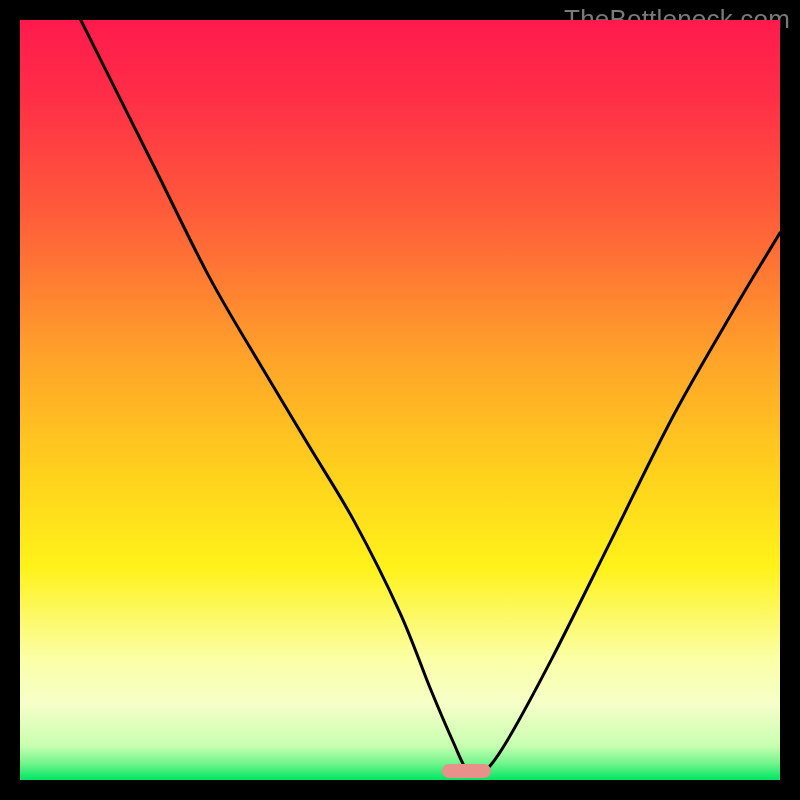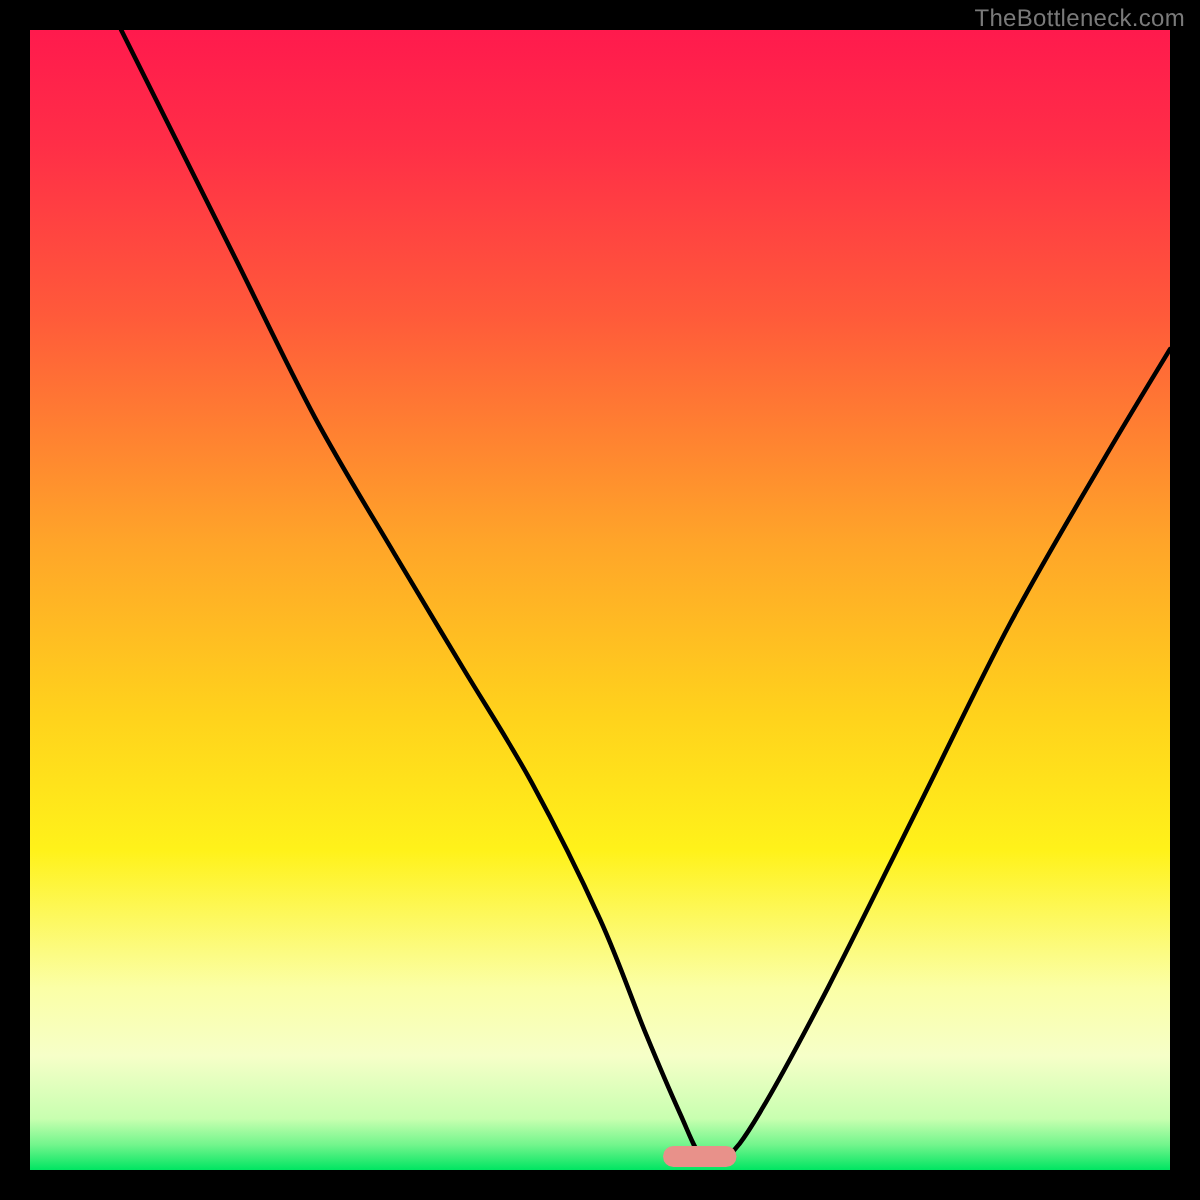--- a/index.html
+++ b/index.html
@@ -44,21 +44,21 @@
     position: absolute;
     height: 14px;
     border-radius: 7px;
     background: #e8918a;
   }
   .watermark {
     position: absolute;
     top: 4px;
     right: 10px;
     font-family: Arial, Helvetica, sans-serif;
-    font-size: 16px;
+    font-size: 26px;
     color: #7a7a7a;
     letter-spacing: 0.2px;
   }
 </style>
 </head>
 <body>
 
 <div class="frame">
   <div class="watermark">TheBottleneck.com</div>
   <div class="plot">

